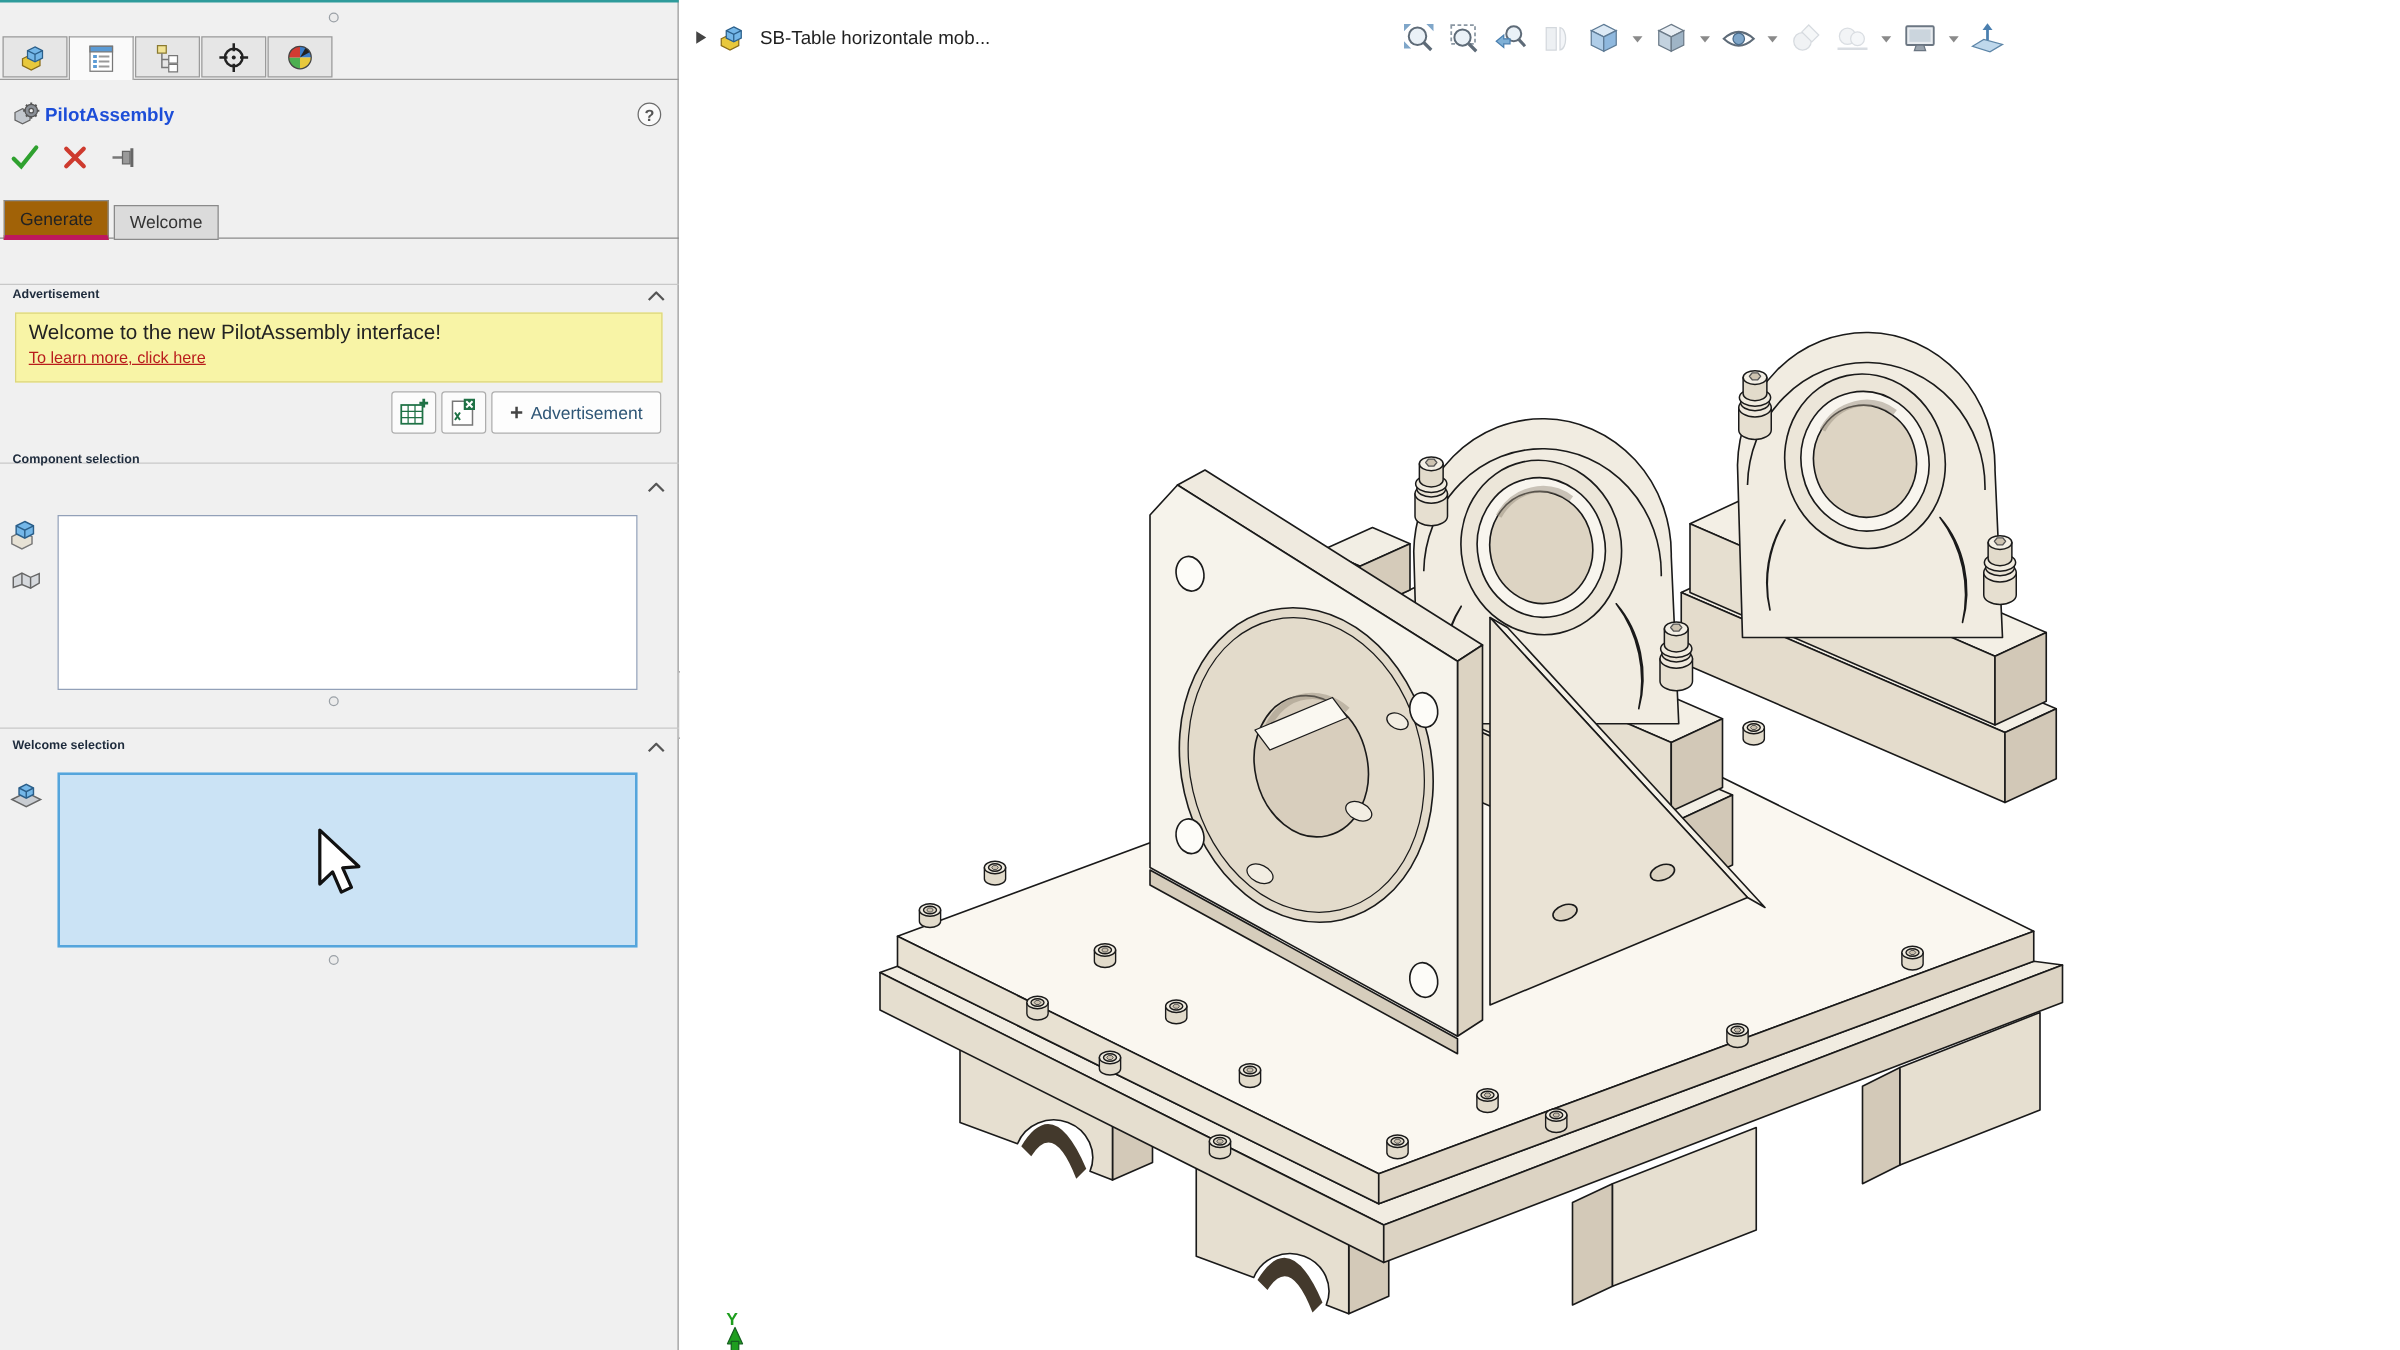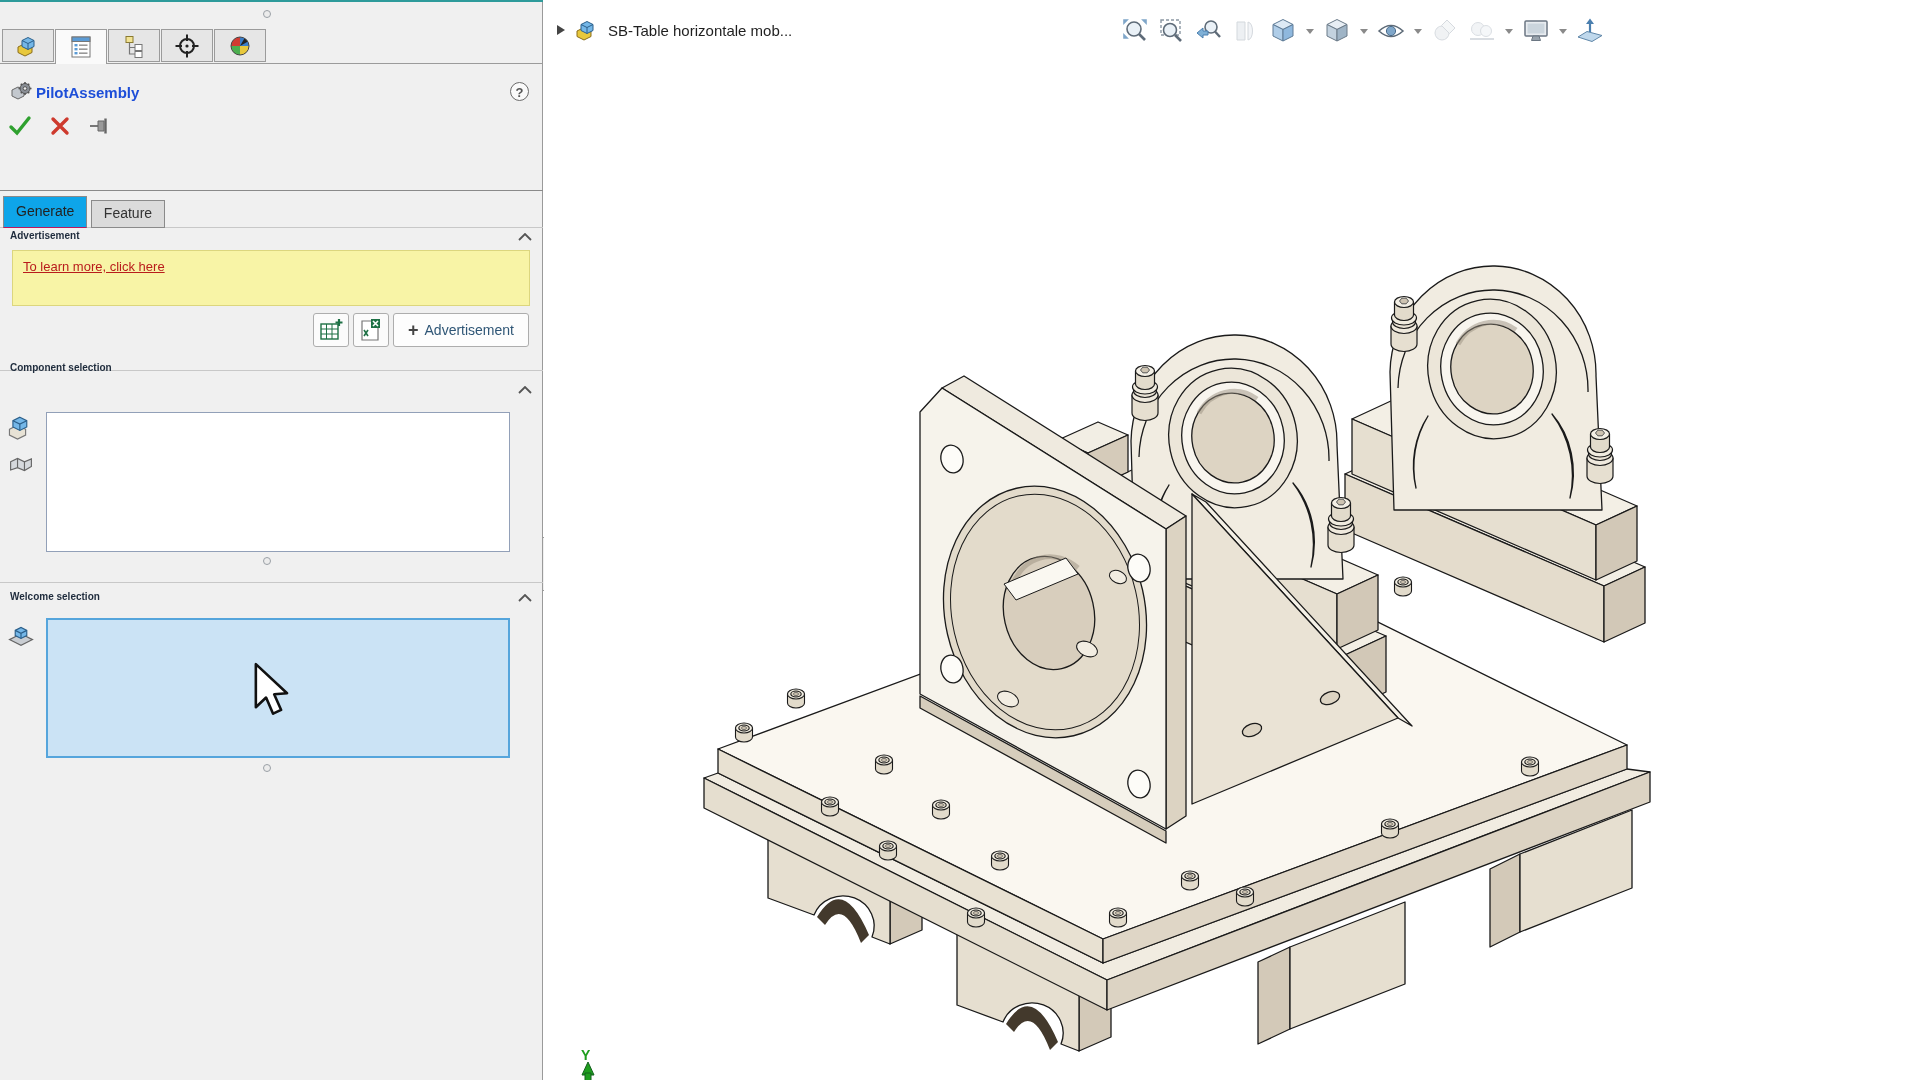--- a/index.html
+++ b/index.html
@@ -14,21 +14,21 @@
   .pm-tab.active{background:#FAFAFA;height:35px;border-bottom:none;z-index:3;}
   .pm-tabline{position:absolute;top:63px;left:0;width:543px;border-top:1px solid #9b9b9b;z-index:1;}
   .pm-title{position:absolute;top:84px;left:36px;font-size:15px;font-weight:bold;color:#1d4ed8;}
   .title-icon{position:absolute;top:80px;left:8px;}
   .help-btn{position:absolute;top:82px;left:510px;width:19px;height:19px;border:1.6px solid #6b6b6b;
     border-radius:50%;color:#555;font-size:13px;font-weight:bold;text-align:center;line-height:19px;box-sizing:border-box;background:#fafafa;}
   .actions{position:absolute;top:114px;left:8px;display:flex;gap:16px;align-items:center;}
   .act{width:24px;height:24px;}
   .page-tabs{position:absolute;top:160px;left:3px;z-index:2;}
   .ptab{display:inline-block;font-size:14px;color:#222;padding:6px 12px 7px 12px;border:1px solid #8a8a8a;box-sizing:border-box;}
-  .ptab.active{background:#0ea5e9;border-bottom:1px solid #be185d;position:relative;z-index:3;height:32px;margin-top:36px;}
+  .ptab.active{background:#a16207;border-bottom:4px solid #be185d;position:relative;z-index:3;height:32px;}
   .ptab.inactive{background:#DBDBDB;color:#333;height:28px;margin-left:-1px;vertical-align:bottom;padding-top:4px;}
   .pane-line{position:absolute;top:190px;left:0;width:543px;border-top:1px solid #8a8a8a;}
   .divider{position:absolute;left:0;width:543px;border-top:1px solid #c8c8c8;}
   .sec-header{position:absolute;left:10px;font-size:10px;font-weight:bold;color:#1E2B3C;}
   .chevron{position:absolute;left:518px;width:14px;height:8px;}
   .banner{position:absolute;left:12px;top:250px;width:518px;height:56px;background:#F8F4A6;border:1px solid #DCD67E;box-sizing:border-box;padding:6px 10px;}
   .banner-msg{font-size:16.5px;color:#222;}
   .banner-link{font-size:13px;color:#b91c1c;text-decoration:underline;margin-top:2px;display:inline-block;}
   .adv-btns{position:absolute;top:313px;left:313px;display:flex;gap:4px;align-items:center;}
   .icon-btn{width:36px;height:34px;background:#FBFBFB;border:1px solid #ADADAD;border-radius:3px;display:flex;align-items:center;justify-content:center;box-sizing:border-box;}
@@ -140,33 +140,34 @@
       <svg width="24" height="24" viewBox="0 0 24 24">
         <path d="M2,12 H10" stroke="#777" stroke-width="2"></path>
         <path d="M10,7 L16,7 L16,17 L10,17 Z" fill="#9a9a9a" stroke="#666"></path>
         <path d="M17.5,4.5 V19.5" stroke="#666" stroke-width="2.4"></path>
       </svg>
     </span>
   </div>
 
   <div class="page-tabs">
     <span class="ptab active">Generate</span>
-    <span class="ptab inactive">Feature</span>
+    <span class="ptab inactive">Welcome</span>
   </div>
   <div class="pane-line"></div>
 
   <div class="divider" style="top:227px;"></div>
 
   <div class="sec-header" style="top:230px;">Advertisement</div>
   <span class="chevron" style="top:233px;">
     <svg width="14" height="8" viewBox="0 0 14 8">
         <path d="M1,7 L7,1 L13,7" fill="none" stroke="#555" stroke-width="1.8"></path>
       </svg>
   </span>
   <div class="banner">
+    <div class="banner-msg">Welcome to the new PilotAssembly interface!</div>
     <a class="banner-link" href="#">To learn more, click here</a>
   </div>
   <div class="adv-btns">
     <div class="icon-btn">
       <span>
         <svg width="26" height="26" viewBox="0 0 26 26">
           <rect x="3" y="7" width="17" height="15" fill="#fff" stroke="#1E7145" stroke-width="1.4"></rect>
           <path d="M3,12 H20 M3,17 H20 M8.5,7 V22 M14,7 V22" stroke="#1E7145" stroke-width="1"></path>
           <path d="M21,2 V9 M17.5,5.5 H24.5" stroke="#1E7145" stroke-width="2.2"></path>
         </svg>

